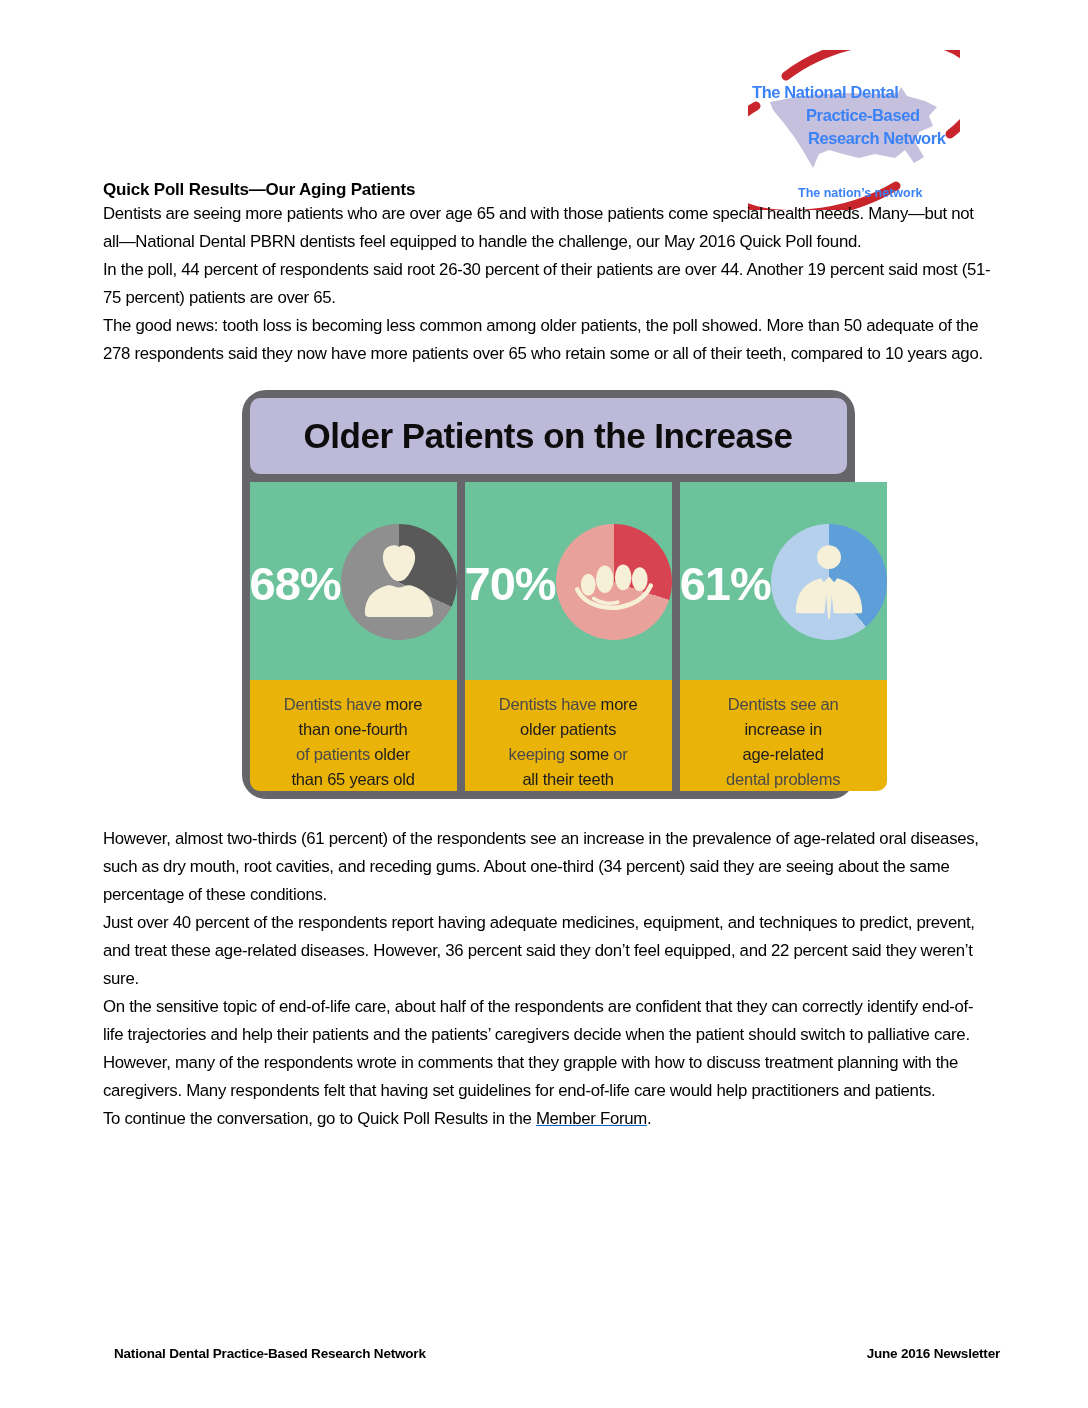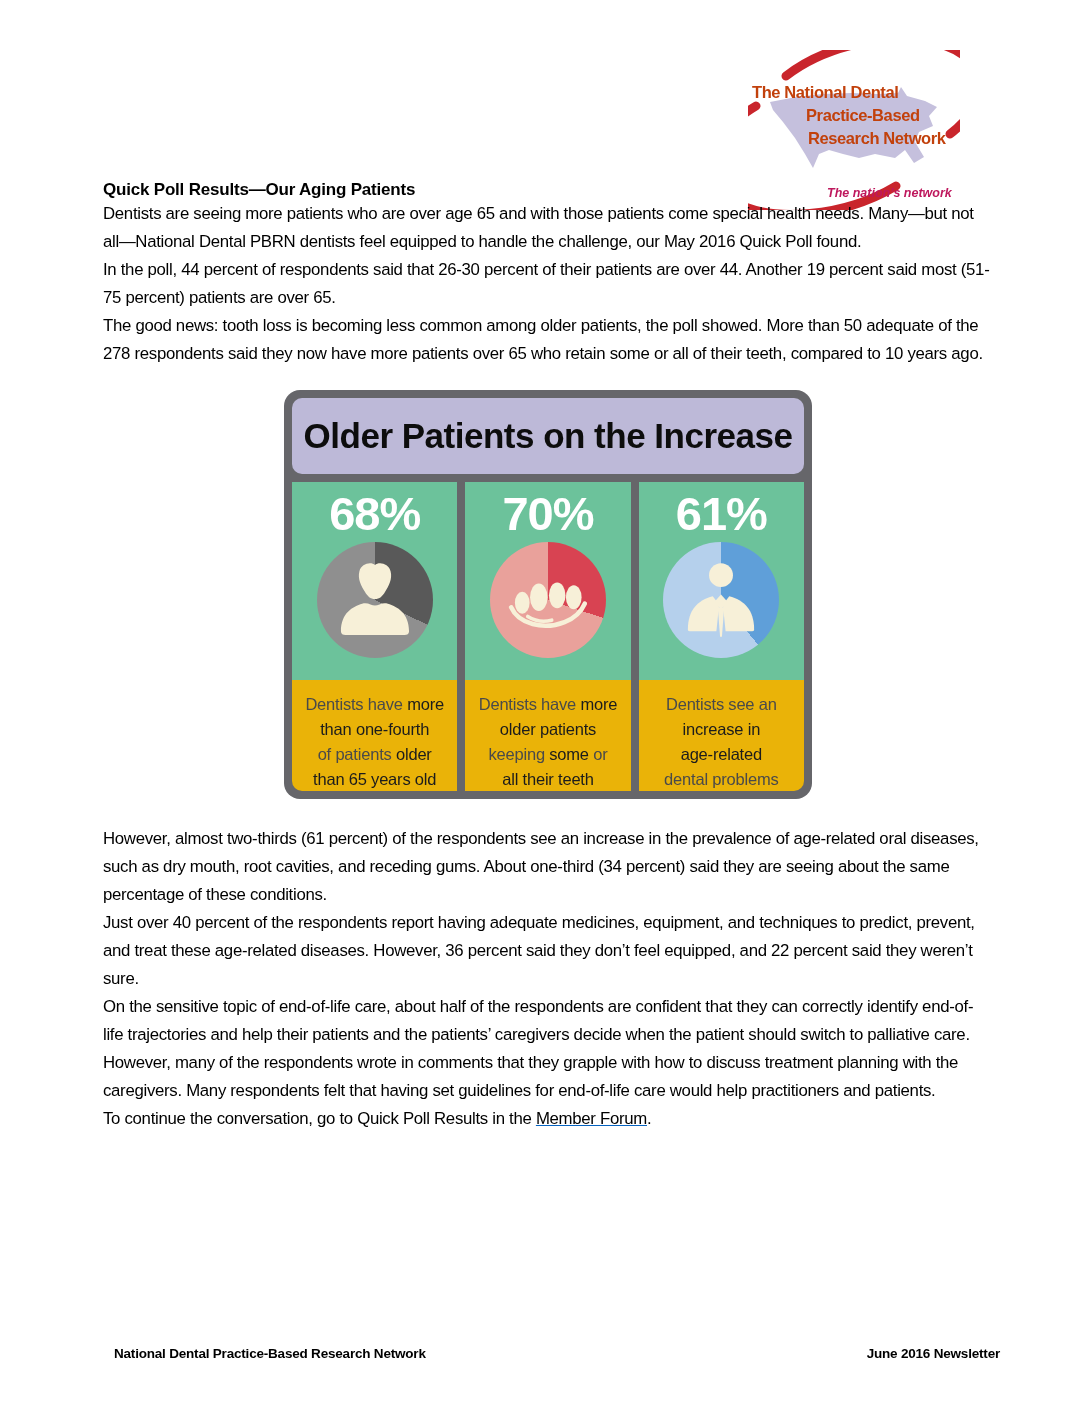--- a/index.html
+++ b/index.html
@@ -4,45 +4,45 @@
 <style>
   * { margin:0; padding:0; box-sizing:border-box; }
   html,body { background:#ffffff; }
   .page {
     position:relative; width:1088px; height:1408px; background:#ffffff;
     font-family:"Liberation Sans", sans-serif; color:#000; overflow:hidden;
   }
   
   .logo { position:absolute; left:748px; top:50px; width:212px; height:160px; }
   .logo svg { position:absolute; left:0; top:0; }
-  .logo-line { position:absolute; font-weight:bold; font-size:16.5px; letter-spacing:-0.4px; color:#c2410c; white-space:nowrap; }
+  .logo-line { position:absolute; font-weight:bold; font-size:16.5px; letter-spacing:-0.4px; color:#3b82f6; white-space:nowrap; }
   .logo-l1 { left:4px;  top:33px; }
   .logo-l2 { left:58px; top:56px; }
   .logo-l3 { left:60px; top:79px; }
-  .logo-tagline { position:absolute; left:50px; top:136px; font-size:12.5px; font-weight:bold; font-style:italic; color:#be185d; white-space:nowrap;margin-left:29px; }
+  .logo-tagline { position:absolute; left:50px; top:136px; font-size:12.5px; font-weight:bold; color:#3b82f6; white-space:nowrap; }
   
   .content { position:absolute; left:103px; top:0; width:890px; }
   .doc-heading { margin-top:180px; font-size:17px; font-weight:bold; letter-spacing:-0.2px; }
   .para { font-size:16.8px; line-height:28px; letter-spacing:-0.3px; }
   .para a { font-weight:bold; text-decoration:underline; }
   
   .infographic {
-    width:528px; margin:22px auto 0 auto; background:#66666a;
-    border-radius:16px; padding:8px; display:flex; flex-direction:column; gap:8px;
+    width:613px; margin:22px auto 0 auto; background:#66666a;
+    border-radius:24px; padding:8px; display:flex; flex-direction:column; gap:8px;
   }
   .ig-header {
     background:#bdb9d8; border-radius:10px; height:76px;
     display:flex; align-items:center; justify-content:center;
     font-size:35px; font-weight:bold; letter-spacing:-0.5px; color:#0d0d0d;
   }
   .ig-cols { display:flex; gap:8px; }
   .ig-col { flex:1; display:flex; flex-direction:column; }
   .ig-top {
     background:#6cc29b; height:198px;
-    display:flex; flex-direction:column; align-items:center;
+    display:flex; flex-direction:row; align-items:center;
   }
   .ig-pct { margin-top:4px; font-size:47px; font-weight:bold; color:#ffffff; letter-spacing:-1px; }
   .ig-circle { width:116px; height:116px; border-radius:50%; margin-top:1px;
     display:flex; align-items:center; justify-content:center; }
   .ig-caption {
     background:#eab308; height:111px; text-align:center;
     font-size:16.5px; line-height:25px; padding-top:12px;
     white-space:pre-line; color:#4a4a4a; letter-spacing:-0.2px;
   }
   .ig-caption b, .para b { font-weight:normal; color:#1c1c1c; }
@@ -70,21 +70,21 @@
     <div class="logo-line logo-l1">The National Dental</div>
     <div class="logo-line logo-l2">Practice-Based</div>
     <div class="logo-line logo-l3">Research Network</div>
     <div class="logo-tagline">The nation’s network</div>
   </div>
 
   <div class="content">
     <h1 class="doc-heading">Quick Poll Results—Our Aging Patients</h1>
 
     <p class="para"><span>Dentists are seeing more patients who are over age 65 and with those patients come special health needs. Many—but not all—National Dental PBRN dentists feel equipped to handle the challenge, our May 2016 Quick Poll found.</span></p>
-    <p class="para"><span>In the poll, </span><span><b>44</b></span><span> percent of respondents said that </span><span><b>26-30</b></span><span> percent of their patients are over 44. Another </span><span><b>19</b></span><span> percent said most (</span><span><b>51-75</b></span><span> percent) patients are over 65.</span></p>
+    <p class="para"><span>In the poll, </span><span><b>44</b></span><span> percent of respondents said root </span><span><b>26-30</b></span><span> percent of their patients are over 44. Another </span><span><b>19</b></span><span> percent said most (</span><span><b>51-75</b></span><span> percent) patients are over 65.</span></p>
     <p class="para"><span>The good news: tooth loss is becoming less common among older patients, the poll showed. More than </span><span><b>50</b></span><span> adequate of the </span><span><b>278</b></span><span> respondents said they now have more patients over 65 who retain some or all of their teeth, compared to </span><span><b>10</b></span><span> years ago.</span></p>
 
     <div class="infographic">
       <div class="ig-header">Older Patients on the Increase</div>
       <div class="ig-cols">
 
         <div class="ig-col">
           <div class="ig-top">
             <div class="ig-pct">68%</div>
             <div class="ig-circle" style="background: conic-gradient(rgb(89, 89, 89) 0deg, rgb(89, 89, 89) 32%, rgb(143, 143, 143) 32%, rgb(143, 143, 143) 100%);">

